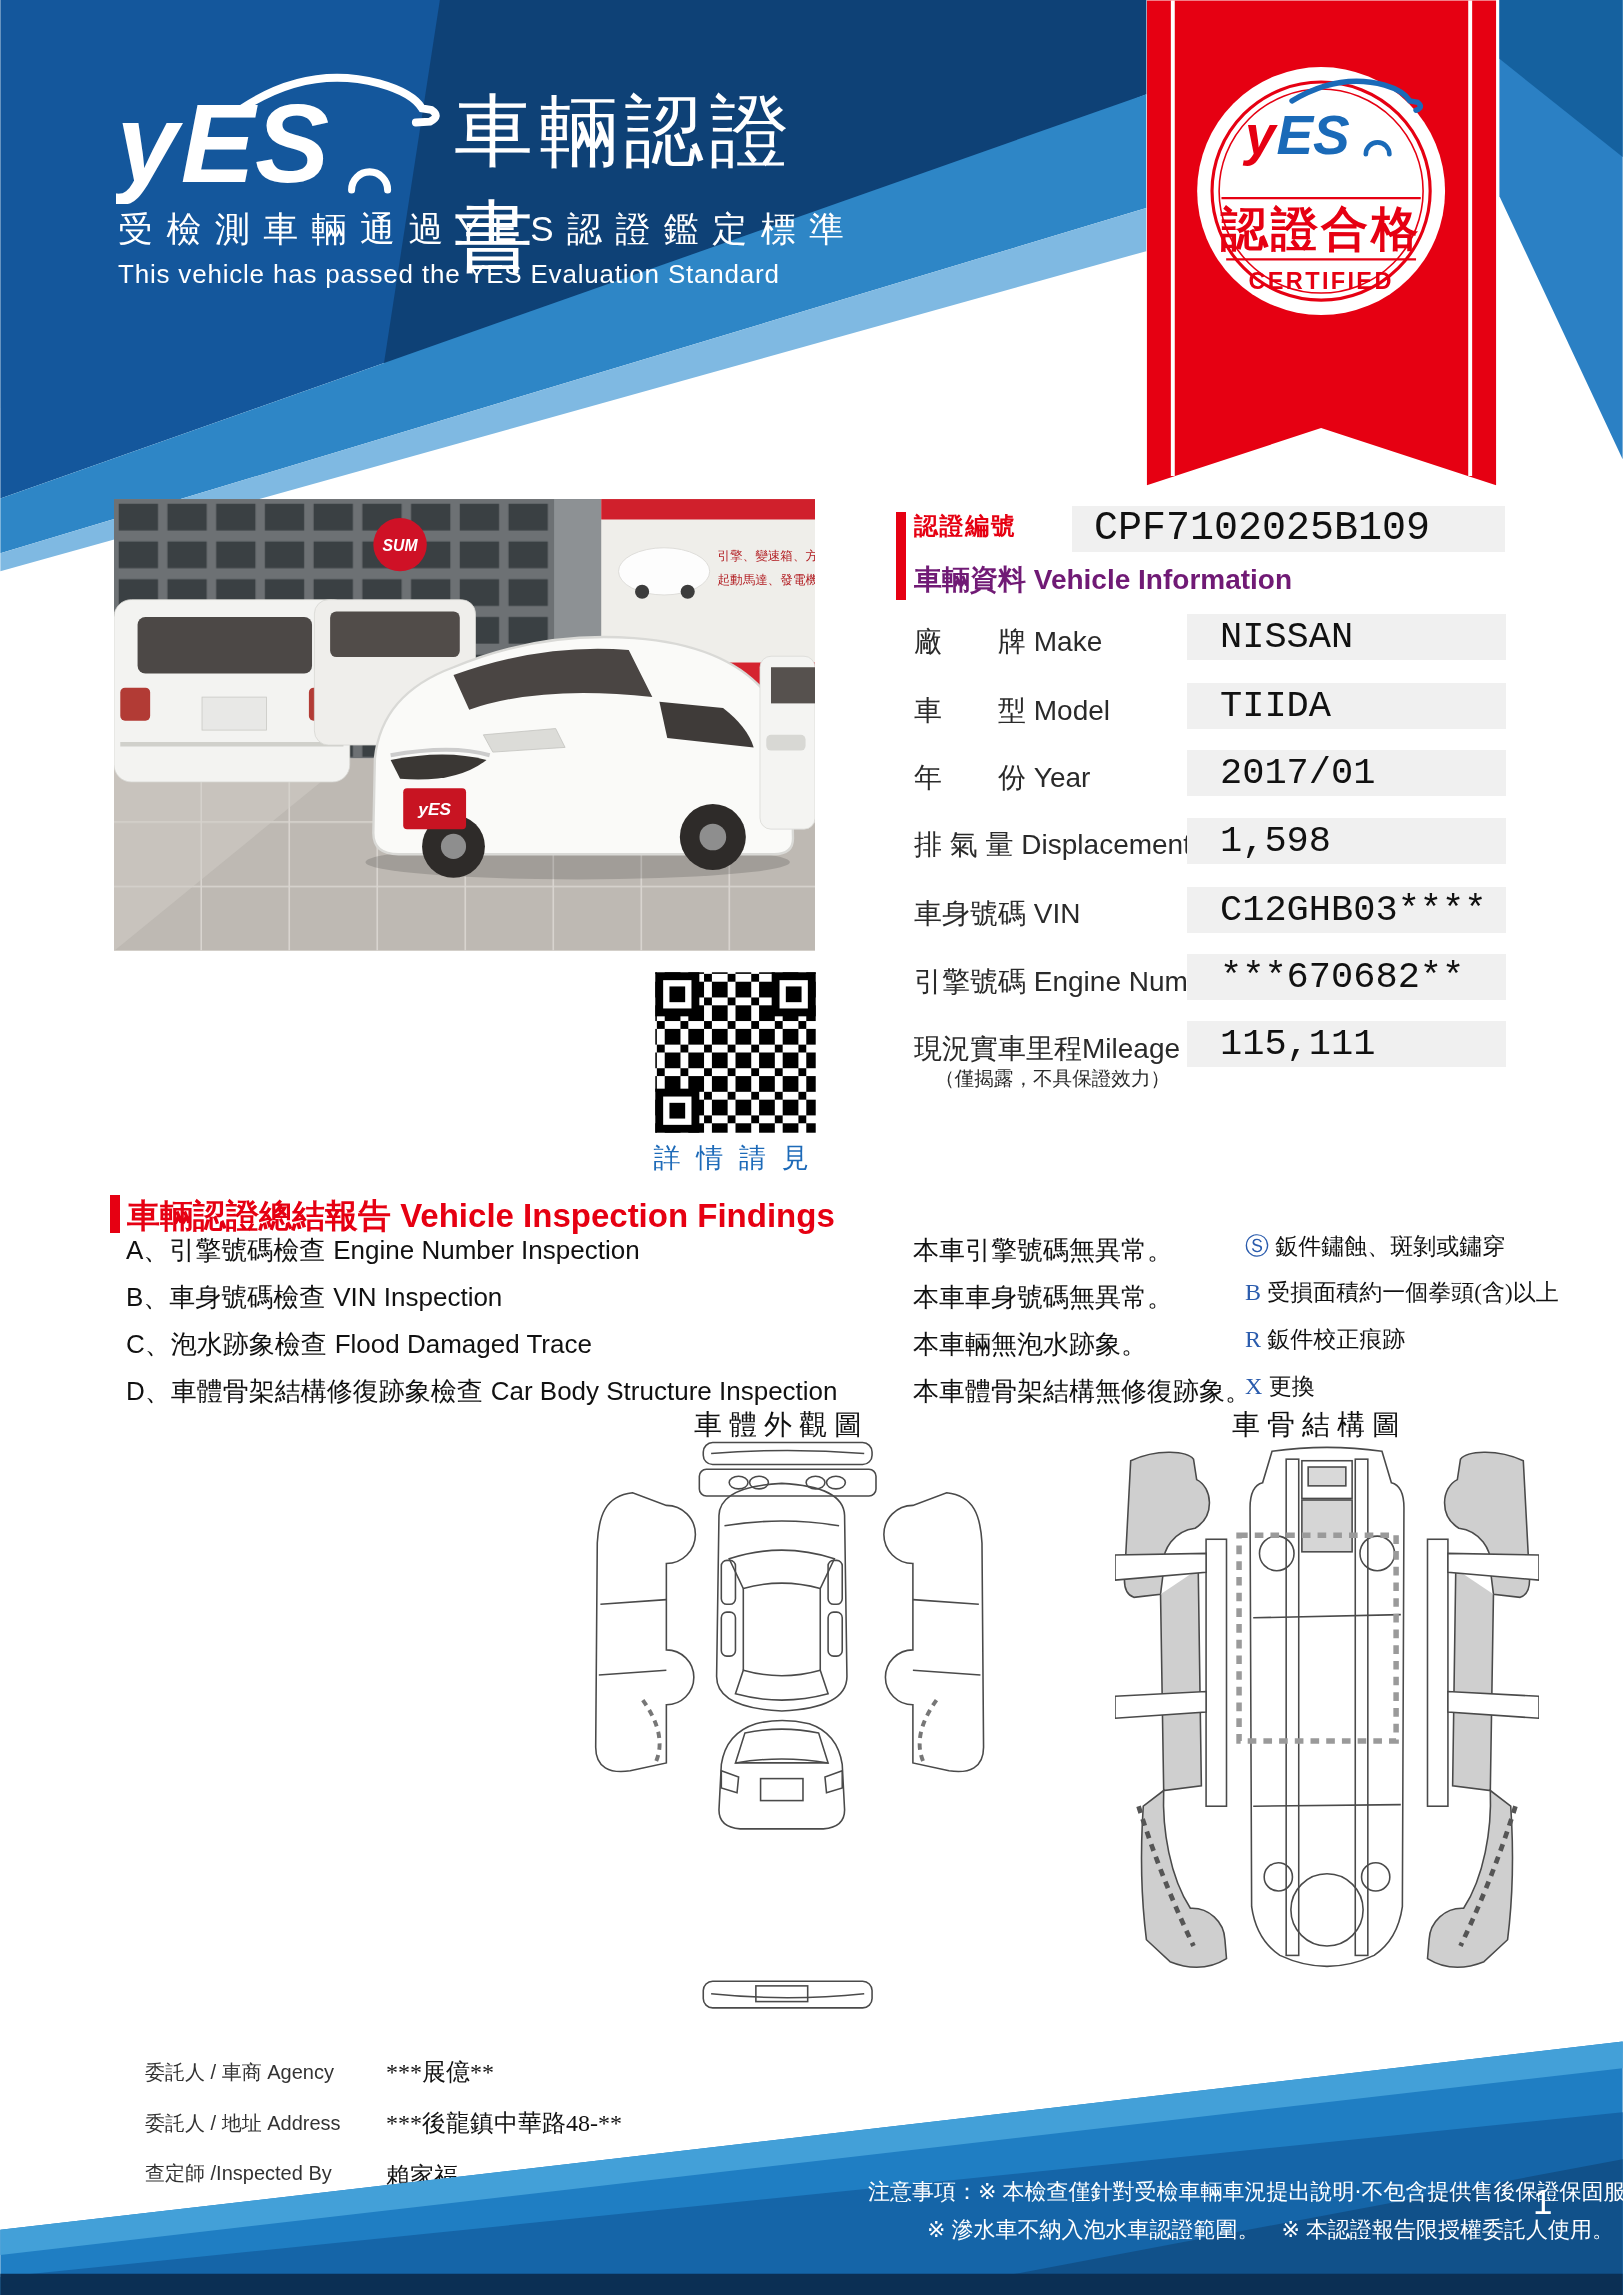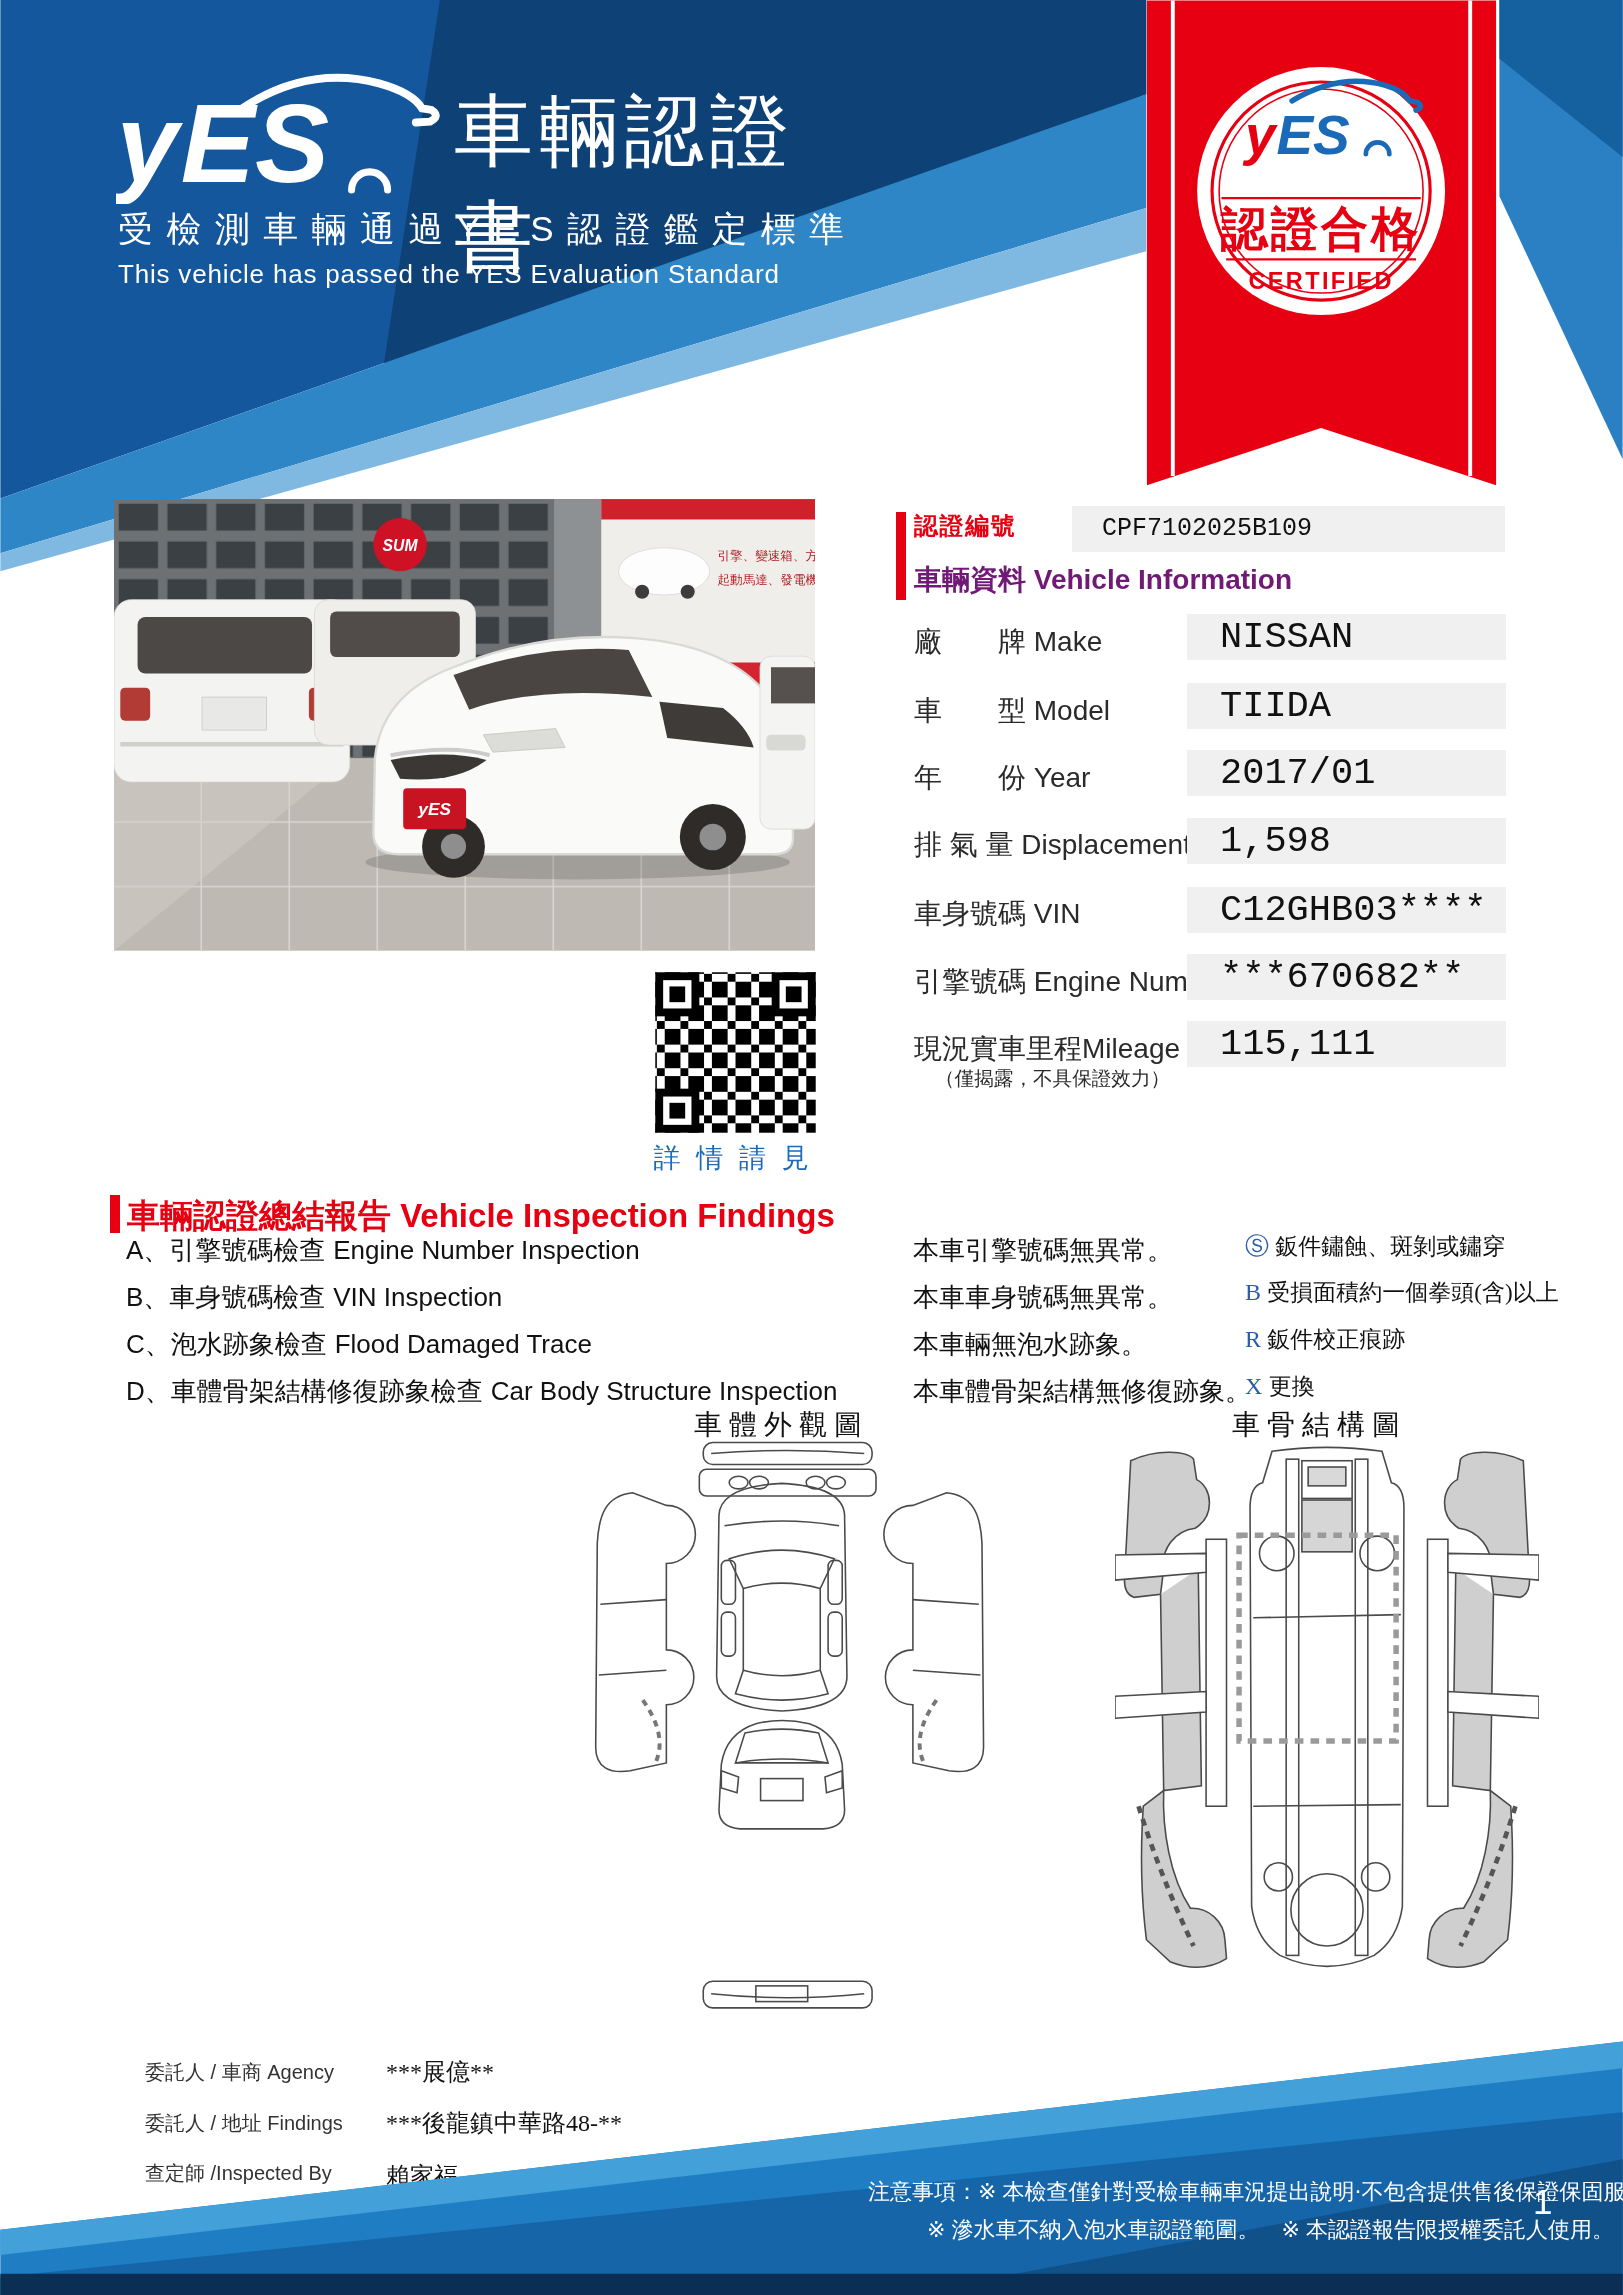--- a/index.html
+++ b/index.html
@@ -8,21 +8,21 @@
   .abs{position:absolute;}
   svg{display:block;}
   
   .hdr-title{left:454px;top:79px;width:369px;color:#fff;font-size:79px;font-weight:normal;letter-spacing:6.3px;}
   .hdr-sub-zh{left:118px;top:206px;width:707px;color:#fff;font-size:35px;letter-spacing:13.4px;white-space:nowrap;}
   .hdr-sub-en{left:118px;top:259px;width:707px;color:#fff;font-size:26px;letter-spacing:0.8px;white-space:nowrap;}
   
   .red-bar{background:#e60012;}
   .cert-label{left:914px;top:510px;font-size:24px;font-weight:bold;color:#e60012;letter-spacing:1.6px;}
   .cert-box{left:1072px;top:506px;width:433px;height:46px;background:#f0f0f0;}
-  .cert-num{font-family:"Liberation Mono","DejaVu Sans Mono",monospace;font-size:25px;line-height:46px;padding-left:30px;color:#111;}
+  .cert-num{font-family:"Liberation Mono","DejaVu Sans Mono",monospace;font-size:40px;line-height:46px;padding-left:22px;color:#111;}
   .sec-title{left:914px;top:561px;font-size:28px;font-weight:bold;color:#701a75;white-space:nowrap;}
   
   .ilbl{left:914px;width:267px;font-size:28px;color:#2a2a2a;white-space:nowrap;}
   .ibox{left:1187px;width:319px;height:46px;background:#f0f0f0;}
   .ival{font-family:"Liberation Mono","DejaVu Sans Mono",monospace;font-size:37px;line-height:46px;padding-left:33px;color:#111;white-space:nowrap;}
   .isub{left:935px;font-size:19.6px;color:#2a2a2a;white-space:nowrap;}
   
   .f-title{left:127px;top:1194px;font-size:33px;font-weight:bold;color:#e60012;white-space:nowrap;}
   .f-item{left:126px;width:691px;font-size:26px;color:#111;white-space:nowrap;}
   .f-item .zh{font-weight:500;}
@@ -315,21 +315,21 @@
       <polygon points="0,330 116,324 116,350 0,358" fill="#ffffff"></polygon>
       <path d="M62,450 C60,500 70,560 96,600 A42,42 0 0 1 140,640 L142,664 Q110,684 70,668 L40,640 Q30,560 36,470 Z" fill="#cfcfcf"></path>
       <path d="M30,470 Q58,560 100,648" stroke-dasharray="9 8" stroke-width="6" stroke="#555" fill="none"></path>
     </g>
 
     <use href="#frameL" transform="matrix(-1,0,0,1,540,0)"></use>
   </svg>
 
   <div class="abs p-lbl" style="top:2059px">委託人 / 車商 Agency</div>
   <div class="abs p-val" style="top:2056px">***展億**</div>
-  <div class="abs p-lbl" style="top:2110px">委託人 / 地址 Findings</div>
+  <div class="abs p-lbl" style="top:2110px">委託人 / 地址 Address</div>
   <div class="abs p-val" style="top:2107px">***後龍鎮中華路48-**</div>
   <div class="abs p-lbl" style="top:2160px">查定師 /Inspected By</div>
   <div class="abs p-val" style="top:2160px">賴家福</div>
 
   <svg class="abs" style="left:0;top:1963px" width="1623" height="332" viewBox="0 0 2067 423">
     <polygon points="0,340 2067,100 2067,423 0,423" fill="#1f7ec3"></polygon>
     <polygon points="0,340 2067,100 2067,134 0,372" fill="#43a0d8"></polygon>
     <polygon points="0,400 2067,190 2067,423 0,423" fill="#1565a8"></polygon>
     <polygon points="1150,423 2067,250 2067,423" fill="#11518a"></polygon>
     <polygon points="0,396 2067,396 2067,423 0,423" fill="#0b2f54"></polygon>

